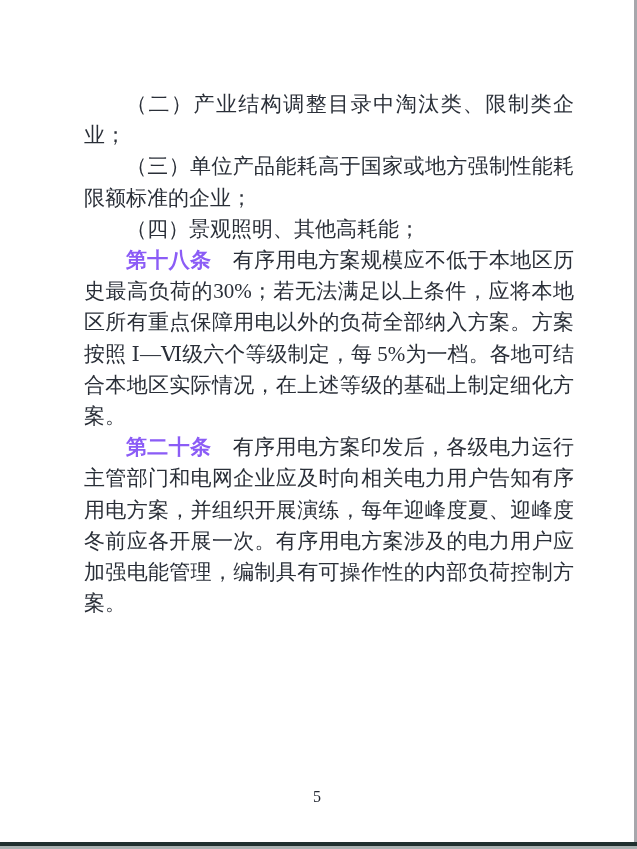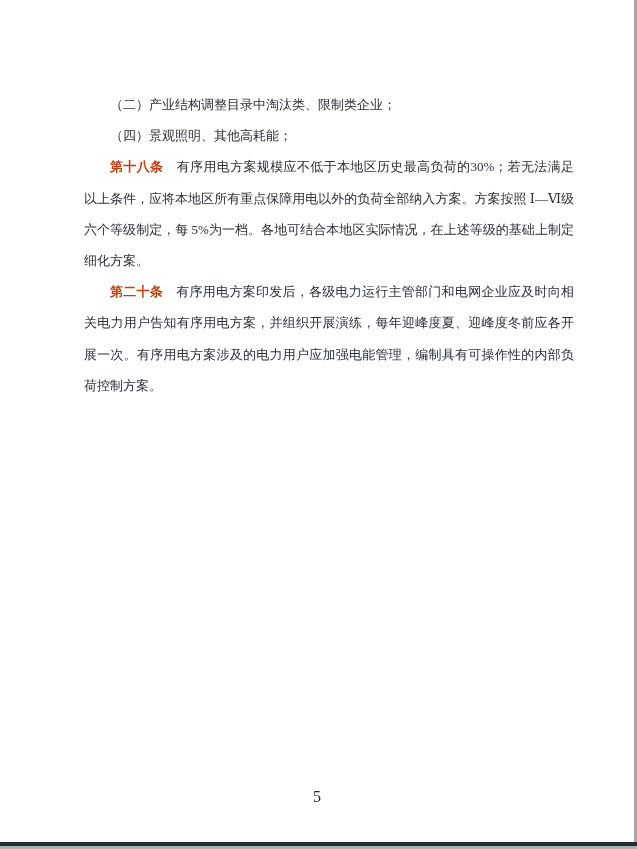--- a/index.html
+++ b/index.html
@@ -13,34 +13,34 @@
     height: 849px;
     background: #ffffff;
     overflow: hidden;
     font-family: "Liberation Serif", "DejaVu Serif", serif;
   }
   .content {
     position: absolute;
     left: 84px;
     top: 89px;
     width: 490px;
-    font-size: 13px;
+    font-size: 21px;
     line-height: 31.2px;
     text-align: justify;
     color: #2a2f38;
     letter-spacing: 0;
   }
   .content p {
     margin: 0;
     padding: 0;
     text-indent: 2em;
   }
   .content .head {
     font-weight: bold;
-    color: #c2410c;
+    color: #8b5cf6;
   }
   .page-number {
     position: absolute;
     top: 786px;
     left: 0;
     width: 634px;
     text-align: center;
     font-size: 16px;
     line-height: 22px;
     color: #232832;
@@ -71,20 +71,21 @@
   }
 </style>
 </head>
 <body>
 
 <div class="page">
 
   <div class="content">
 
   <p>（二）产业结构调整目录中淘汰类、限制类企业；</p>
+      <p>（三）单位产品能耗高于国家或地方强制性能耗限额标准的企业；</p>
       <p>（四）景观照明、其他高耗能；</p>
       <p><span class="head">第十八条</span>　有序用电方案规模应不低于本地区历史最高负荷的30%；若无法满足以上条件，应将本地区所有重点保障用电以外的负荷全部纳入方案。方案按照 Ⅰ—Ⅵ级六个等级制定，每 5%为一档。各地可结合本地区实际情况，在上述等级的基础上制定细化方案。</p>
       <p><span class="head">第二十条</span>　有序用电方案印发后，各级电力运行主管部门和电网企业应及时向相关电力用户告知有序用电方案，并组织开展演练，每年迎峰度夏、迎峰度冬前应各开展一次。有序用电方案涉及的电力用户应加强电能管理，编制具有可操作性的内部负荷控制方案。</p>
     </div>
 
   <div class="page-number">5</div>
 
   <div class="edge-right"></div>
   <div class="edge-bottom-dark"></div>
   <div class="edge-bottom-light"></div>

